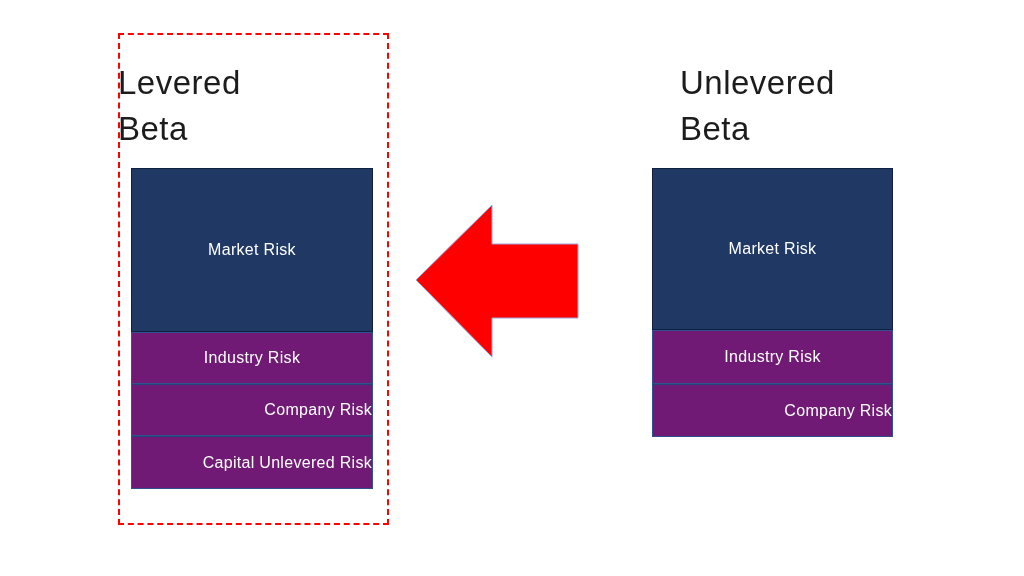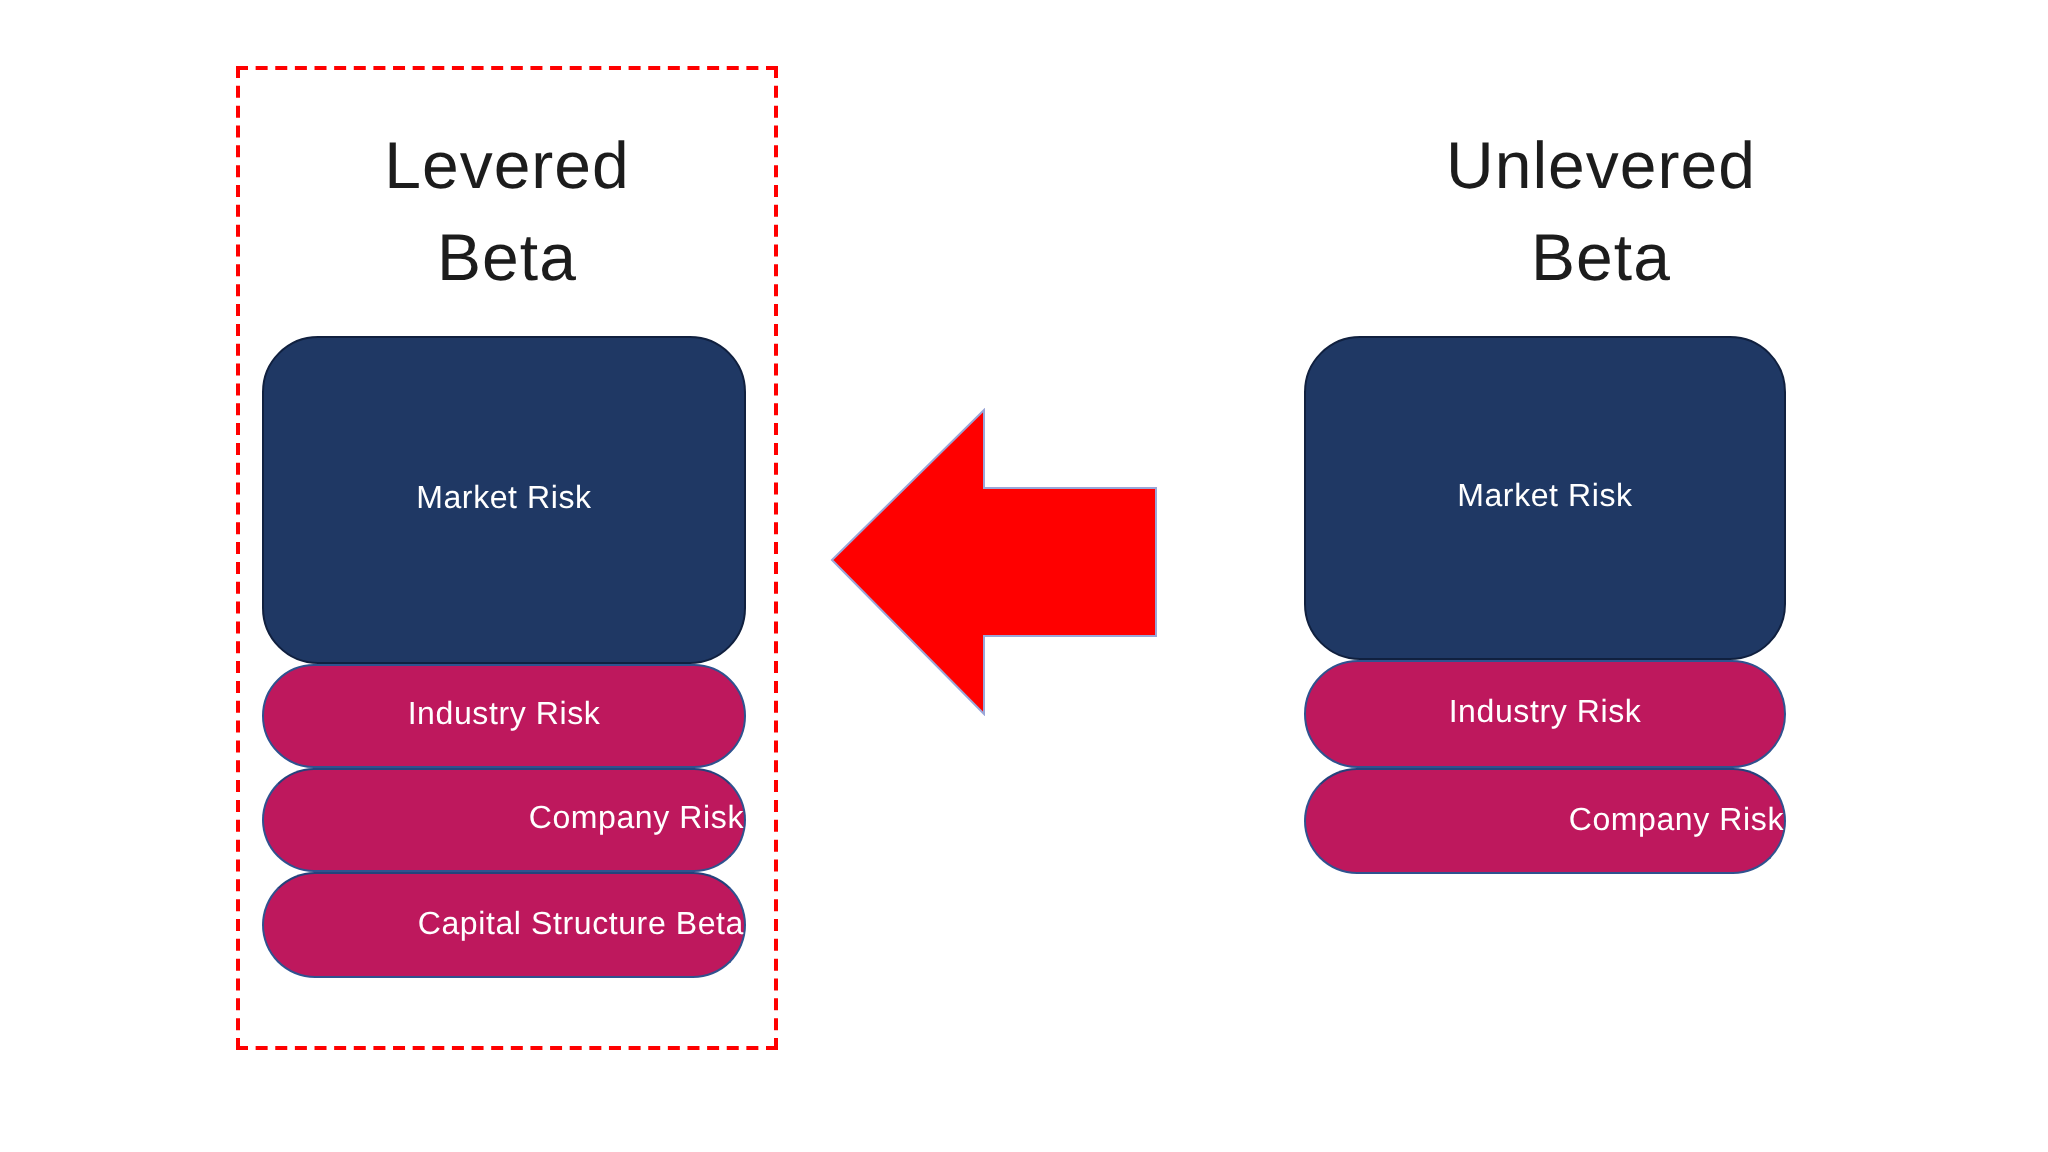--- a/index.html
+++ b/index.html
@@ -7,41 +7,41 @@
   body { font-family: "Liberation Sans", sans-serif; position: relative; }
 
   .slide { position: absolute; left: 0; top: 0; width: 1024px; height: 576px; background: #ffffff; }
 
   .highlight-box {
     position: absolute; left: 118px; top: 33px; width: 271px; height: 492px;
     border: 2px dashed #ff0000;
   }
 
   .panel-title {
-    position: absolute; top: 60px; text-align: center;
+    position: absolute; top: 60px; text-align: left;
     font-size: 33px; line-height: 46px; font-weight: 400; color: #1c1c1c;
     letter-spacing: 0.5px; white-space: pre-line;
   }
   .panel-title.left  { left: 118px; width: 271px; }
   .panel-title.right { left: 680px; width: 241px; }
 
   .stack { position: absolute; top: 168px; }
   .stack.left  { left: 131px; width: 242px; }
   .stack.right { left: 652px; width: 241px; }
 
   .seg {
     display: flex; align-items: center; justify-content: center;
-    color: #ffffff; font-size: 16px; letter-spacing: 0.3px; border-radius: 28px;
+    color: #ffffff; font-size: 16px; letter-spacing: 0.3px;
   }
   .seg-dark {
     background: #1f3864;
     border: 1px solid #10203f;
   }
   .seg-blue {
-    background: #be185d;
+    background: #701a75;
     border: 1px solid #2f528f;
   }
   .seg-blue + .seg-blue { border-top: 1px solid #24427c; justify-content: flex-end; }
 
   .h-market-l  { height: 164px; }
   .h-row-l     { height: 52px; }
   .h-caprow-l  { height: 53px; }
   .h-market-r  { height: 162px; }
   .h-row-r1    { height: 54px; }
   .h-row-r2    { height: 53px; }
@@ -63,21 +63,21 @@
     <div class="seg seg-dark h-market-l">
       <span>Market Risk</span>
     </div>
     <div class="seg seg-blue h-row-l">
       <span>Industry Risk</span>
     </div>
     <div class="seg seg-blue h-row-l">
       <span>Company Risk</span>
     </div>
     <div class="seg seg-blue h-caprow-l">
-      <span>Capital Structure Beta</span>
+      <span>Capital Unlevered Risk</span>
     </div>
   </div>
 
   <div class="arrow-wrap">
     <svg width="164" height="154" viewBox="0 0 164 154" xmlns="http://www.w3.org/2000/svg">
       <polygon points="1,76 77,1 77,40 163,40 163,114 77,114 77,153" fill="#ff0000" stroke="#9aa6d8" stroke-width="1" stroke-linejoin="miter"></polygon>
     </svg>
   </div>
 
   <div class="panel-title right">Unlevered

